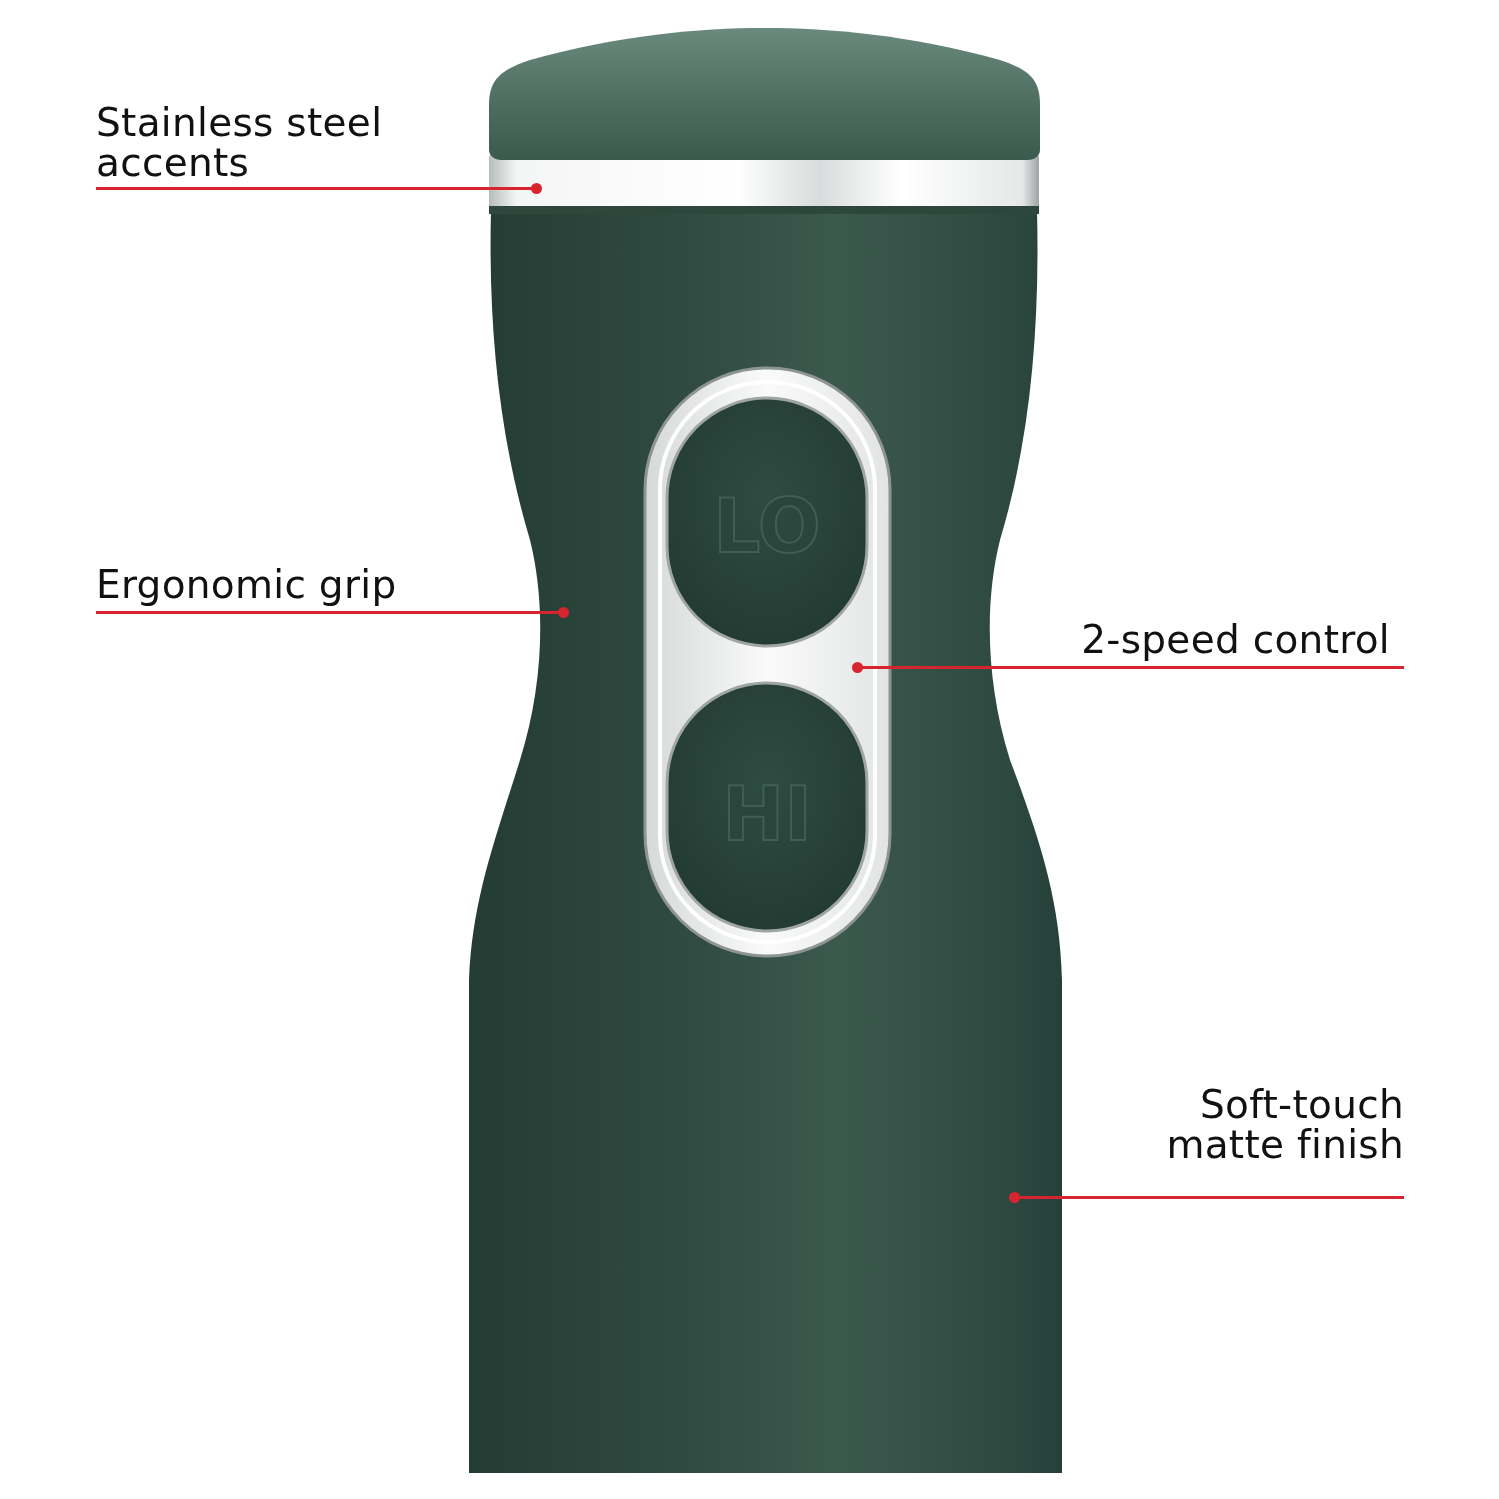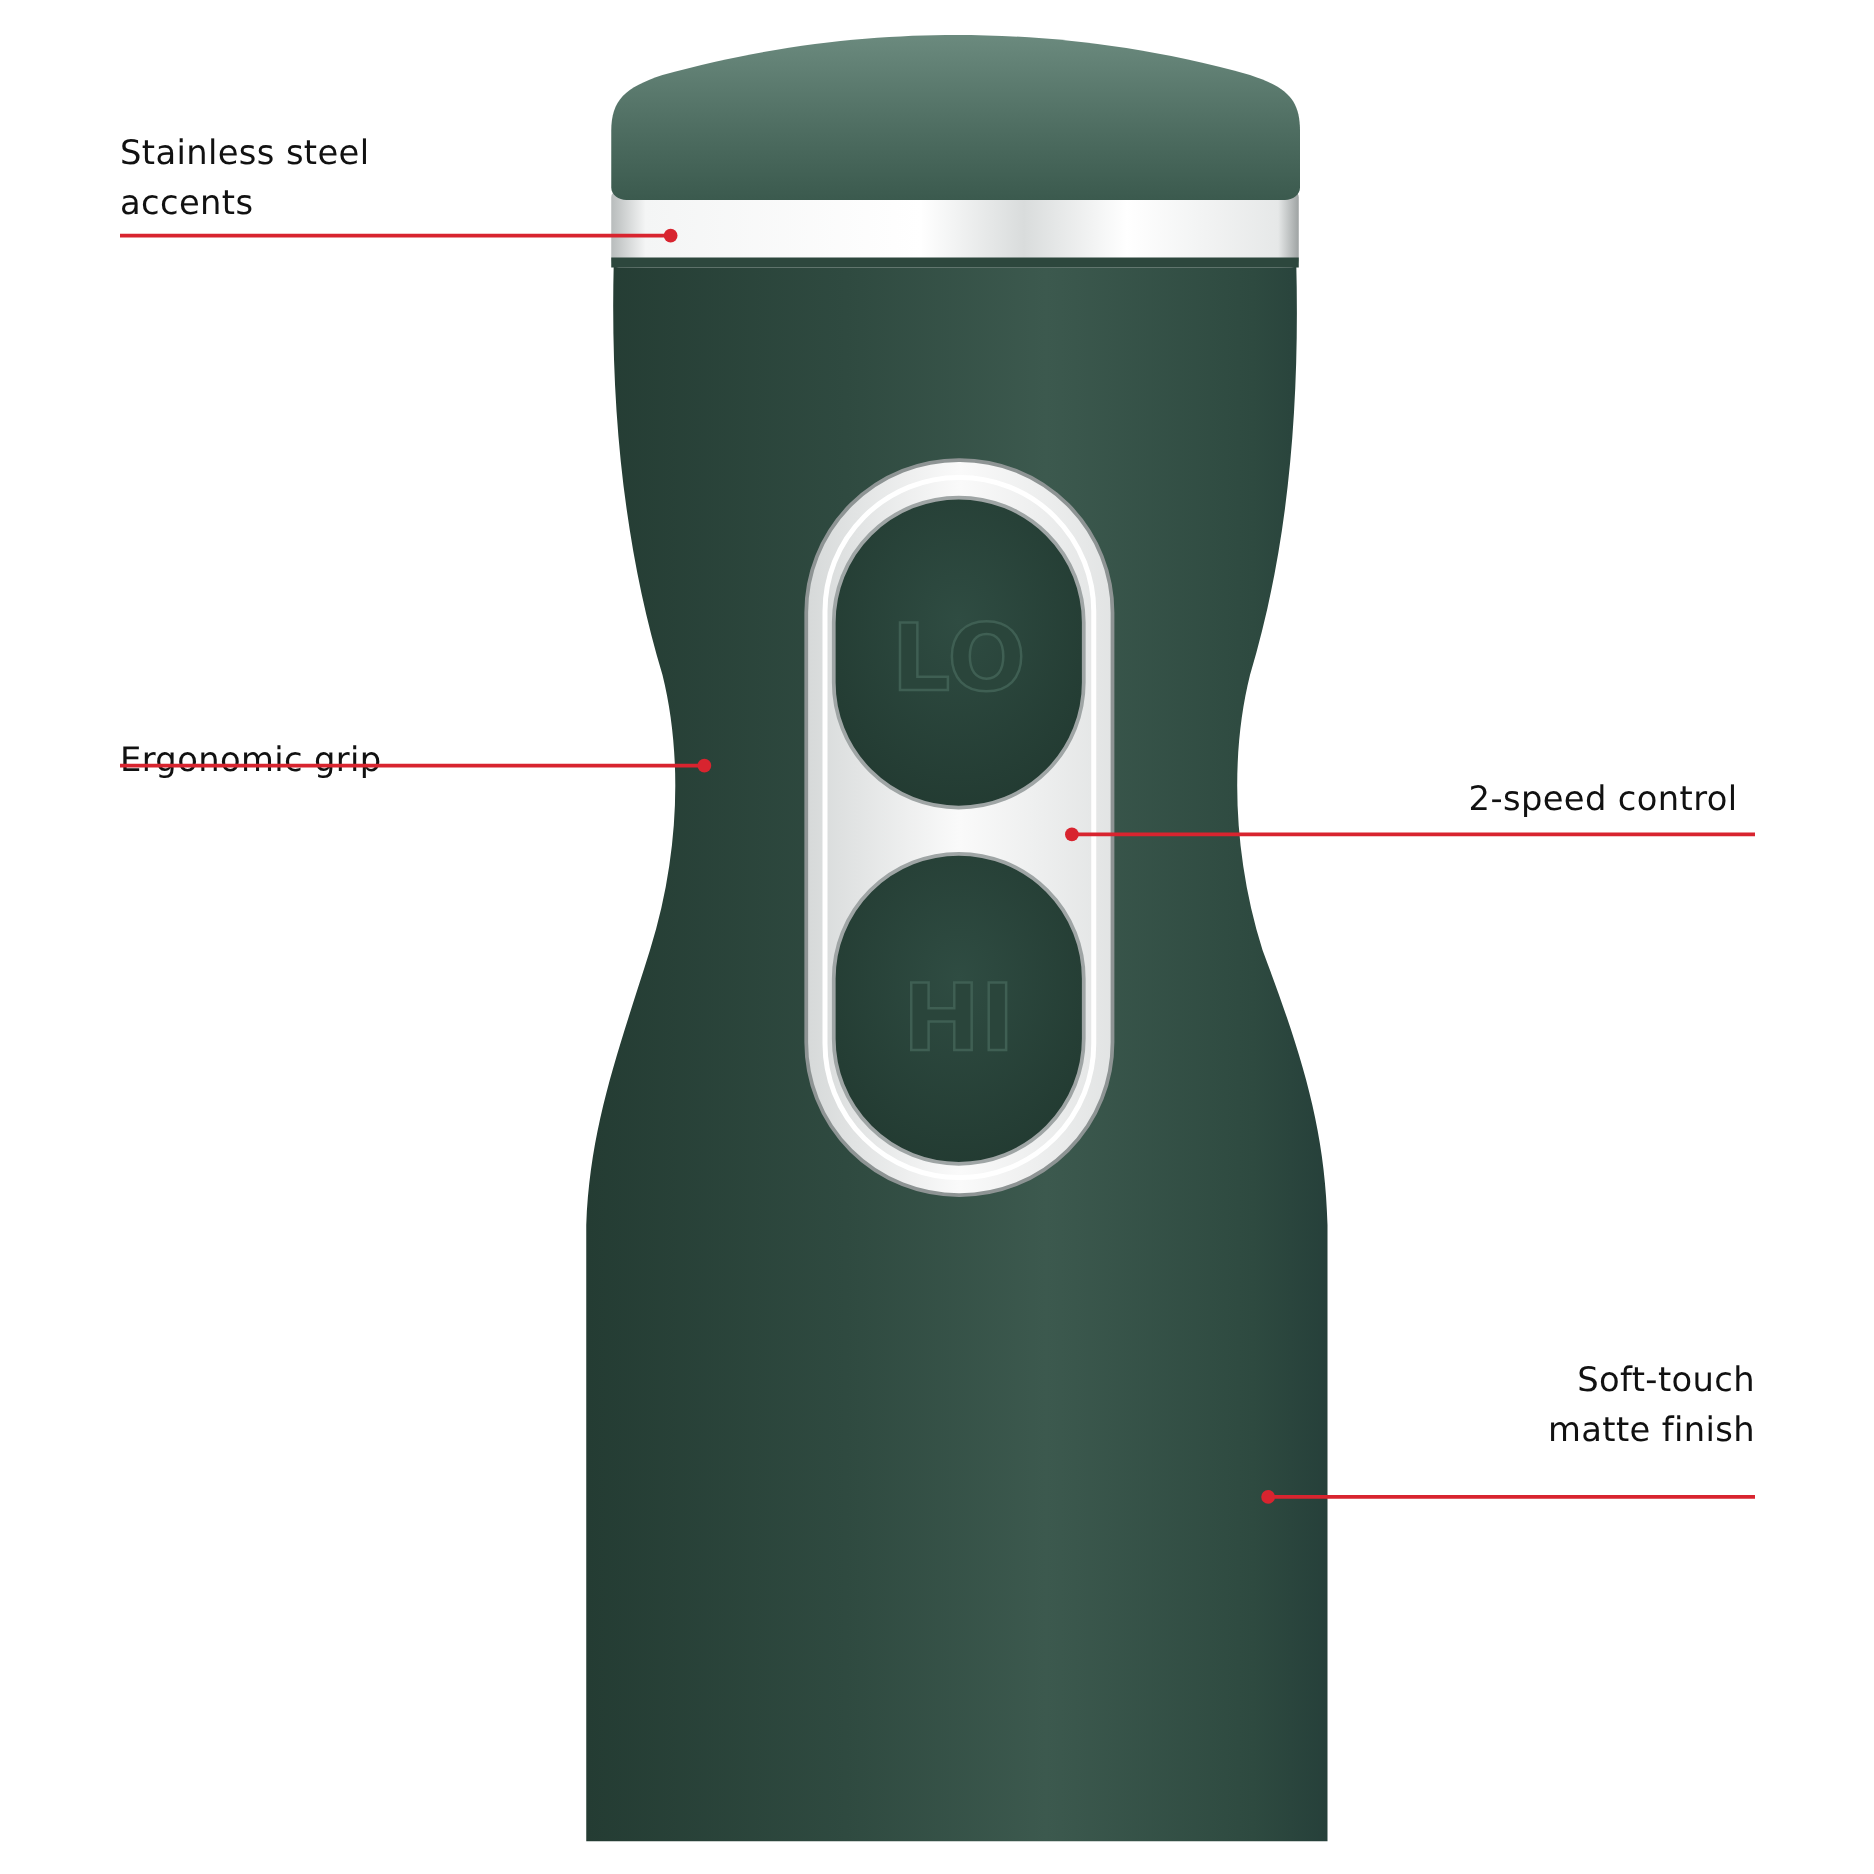--- a/index.html
+++ b/index.html
@@ -1,18 +1,18 @@
 <!DOCTYPE html>
 <html><head>
   <meta charset="utf-8">
   <style>
     html, body { margin: 0; padding: 0; background: #ffffff; }
     body { width: 1499px; height: 1499px; position: relative; overflow: hidden; font-family: "DejaVu Sans", sans-serif; }
     .product { position: absolute; left: 0; top: 0; width: 1499px; height: 1499px; }
-    .callout-text { position: absolute; font-size: 27px; line-height: 40px; color: #111111; letter-spacing: 0.3px; white-space: pre-line; }
+    .callout-text { position: absolute; font-size: 39px; line-height: 40px; color: #111111; letter-spacing: 0.3px; white-space: pre-line; }
     .callout-text.right { text-align: right; }
     .callout-line { position: absolute; height: 3px; background: #d8242f; }
     .callout-dot { position: absolute; width: 11px; height: 11px; border-radius: 50%; background: #d8242f; }
   </style>
 </head>
 <body>
 
 <svg class="product" viewBox="0 0 1499 1499" xmlns="http://www.w3.org/2000/svg">
   <defs>
     <linearGradient id="bodyGrad" x1="0" x2="1" y1="0" y2="0">
@@ -66,21 +66,21 @@
     <rect x="667" y="683" width="200" height="248" rx="100" fill="url(#btnGrad)" stroke="#9fa5a5" stroke-width="3"></rect>
     <text x="767" y="840" text-anchor="middle" font-family="DejaVu Sans, sans-serif" font-size="74" font-weight="bold" fill="#2a453b" stroke="#3f5f53" stroke-width="2">HI</text>
   </g>
 </svg>
 
 <div class="callout-text" style="left:96px; top:103px;">Stainless steel
 accents</div>
 <div class="callout-line" style="left:96px; top:187px; width:440px;"></div>
 <div class="callout-dot" style="left:531px; top:183px;"></div>
 
-<div class="callout-text" style="left:96px; top:565px;margin-top:24px;">Ergonomic grip</div>
+<div class="callout-text" style="left:96px; top:565px;">Ergonomic grip</div>
 <div class="callout-line" style="left:96px; top:611px; width:468px;"></div>
 <div class="callout-dot" style="left:558px; top:607px;"></div>
 
 <div class="callout-text right" style="right:109px; top:620px;">2-speed control</div>
 <div class="callout-line" style="left:857px; top:666px; width:547px;"></div>
 <div class="callout-dot" style="left:852px; top:662px;"></div>
 
 <div class="callout-text right" style="right:95px; top:1085px;">Soft-touch
 matte finish</div>
 <div class="callout-line" style="left:1014px; top:1196px; width:390px;"></div>

